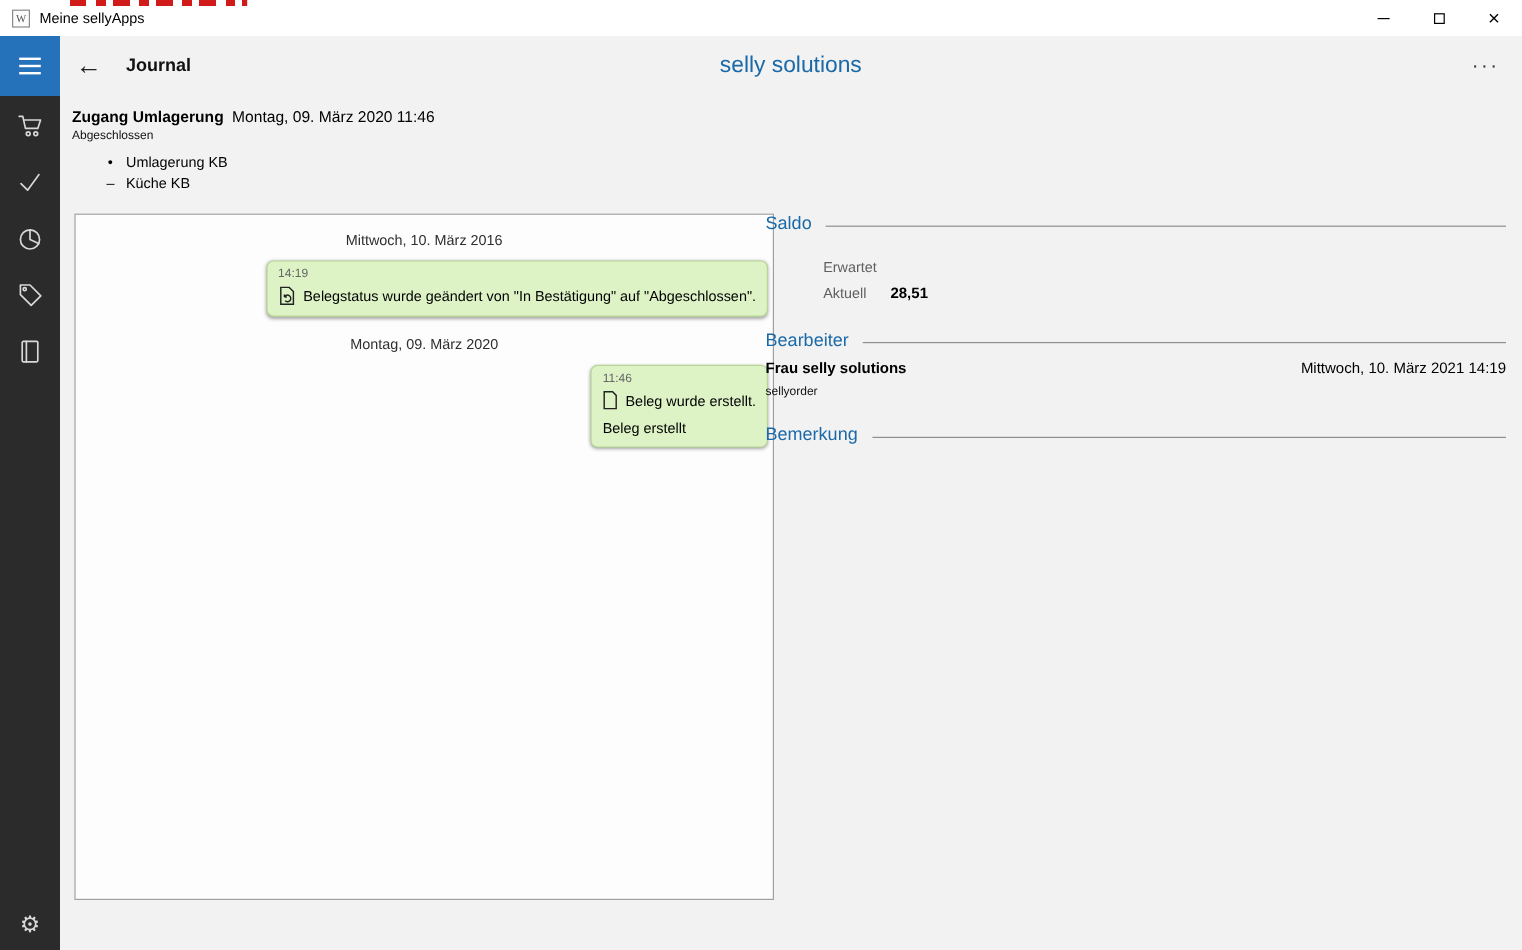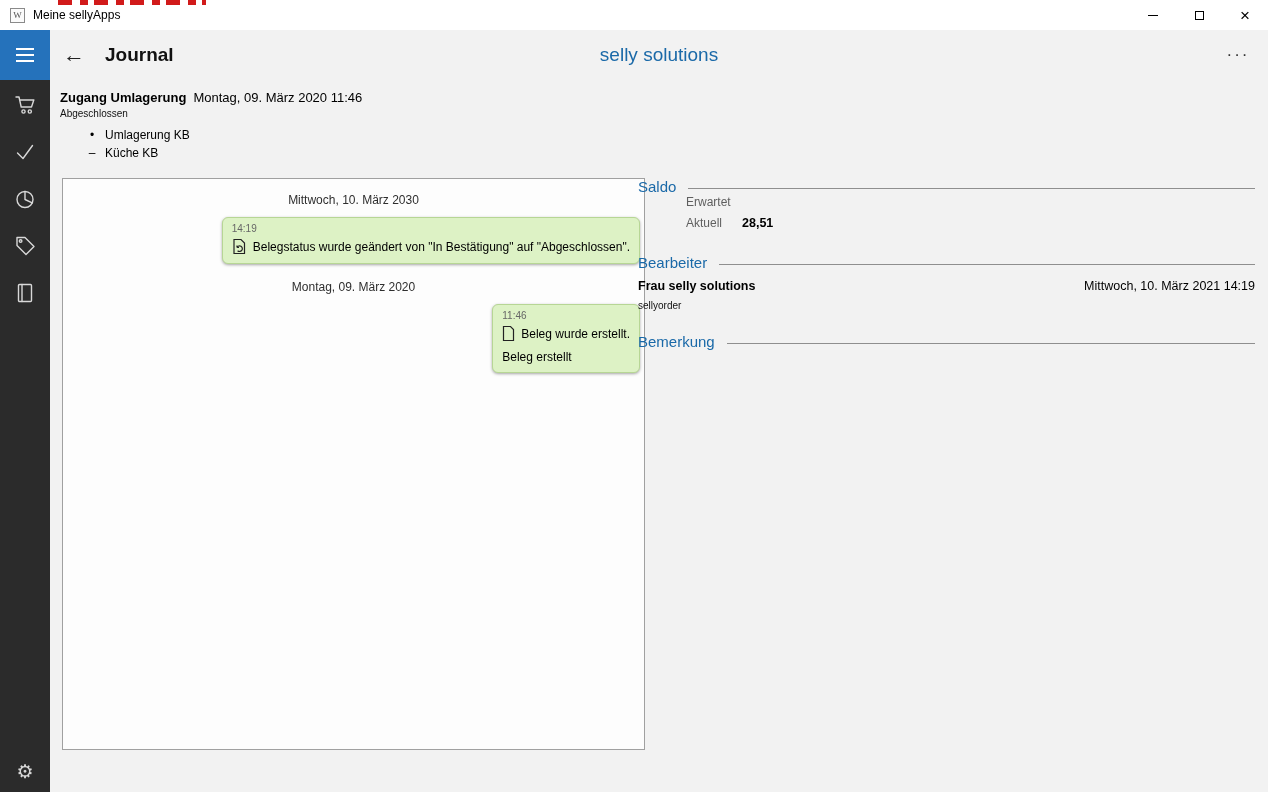--- a/index.html
+++ b/index.html
@@ -27,21 +27,21 @@
   .navbar { position:absolute; left:0; top:30px; width:1268px; height:50px;
     background:#f2f2f2; z-index:20; }
   .hamburger { position:absolute; left:0; top:0; width:50px; height:50px;
     background:#2572bb; display:flex; flex-direction:column; align-items:center;
     justify-content:center; gap:4px; }
   .hamburger .bar { display:block; width:18px; height:2px; background:#ffffff; }
   .back-btn { position:absolute; left:58px; top:0; width:32px; height:50px;
     display:flex; align-items:center; justify-content:center;
     font-size:22px; color:#222; }
   .nav-title { position:absolute; left:105px; top:0; line-height:50px;
-    font-size:19px; font-weight:bold; color:#111; }
+    font-size:15px; font-weight:bold; color:#111; }
   .nav-center { position:absolute; left:50px; right:0; top:0; line-height:50px;
     text-align:center; font-size:19px; color:#1a69a8; }
   .more-btn { position:absolute; right:10px; top:0; height:50px; width:40px;
     display:flex; align-items:center; justify-content:center;
     font-size:17px; letter-spacing:2px; color:#333; }
 
   
   .sidebar { position:absolute; left:0; top:80px; width:50px; bottom:0;
     background:#2b2b2b; z-index:10; }
   .side-icons { display:flex; flex-direction:column; align-items:center;
@@ -77,21 +77,21 @@
   .msg { font-size:12px; color:#000; display:flex; align-items:center; gap:6px;
     white-space:nowrap; }
   .msg svg { stroke:#222; fill:none; stroke-width:1.2; flex:none; }
   .note { font-size:12px; color:#000; margin-top:8px; }
 
   
   .details { position:absolute; left:588px; top:98px; right:13px; }
   .sec-head { display:flex; align-items:center; gap:12px; }
   .sec-title { font-size:15px; color:#1a69a8; white-space:nowrap; }
   .rule { flex:1; height:1px; background:#8f8f8f; margin-top:3px; }
-  .saldo-rows { padding-left:48px; margin-top:0; }
+  .saldo-rows { padding-left:48px; margin-top:21px; }
   .d-label { font-size:12px; color:#5f5f5f; }
   .saldo-row2 { display:flex; gap:20px; margin-top:7px; align-items:baseline; }
   .d-value { font-size:12.5px; font-weight:bold; color:#000; }
   .section-bearbeiter { margin-top:24px; }
   .name-row { display:flex; justify-content:space-between; margin-top:8px;
     align-items:baseline; }
   .d-name { font-size:12.5px; font-weight:bold; color:#000; }
   .d-time { font-size:12.5px; color:#000; }
   .d-sub { font-size:10px; color:#111; margin-top:7px; }
   .section-bemerkung { margin-top:22px; }
@@ -183,21 +183,21 @@
         <span>Umlagerung KB</span>
       </div>
       <div class="hb-item">
         <span class="hb-marker">–</span>
         <span>Küche KB</span>
       </div>
     </div>
   </div>
 
   <div class="journal-panel">
-    <div class="date-sep">Mittwoch, 10. März 2030</div>
+    <div class="date-sep">Mittwoch, 10. März 2016</div>
 
     <div class="bubble">
       <div class="time">14:19</div>
       <div class="msg">
         <svg width="15" height="17" viewBox="0 0 15 17">
           <path d="M2 1.5h7l3.5 3.5v10.5H2z"></path>
           <path d="M5 9.5a2.8 2.8 0 1 1 .6 3.2M5 9.5v-2m0 2h2"></path>
         </svg>
         <span>Belegstatus wurde geändert von "In Bestätigung" auf "Abgeschlossen".</span>
       </div>

